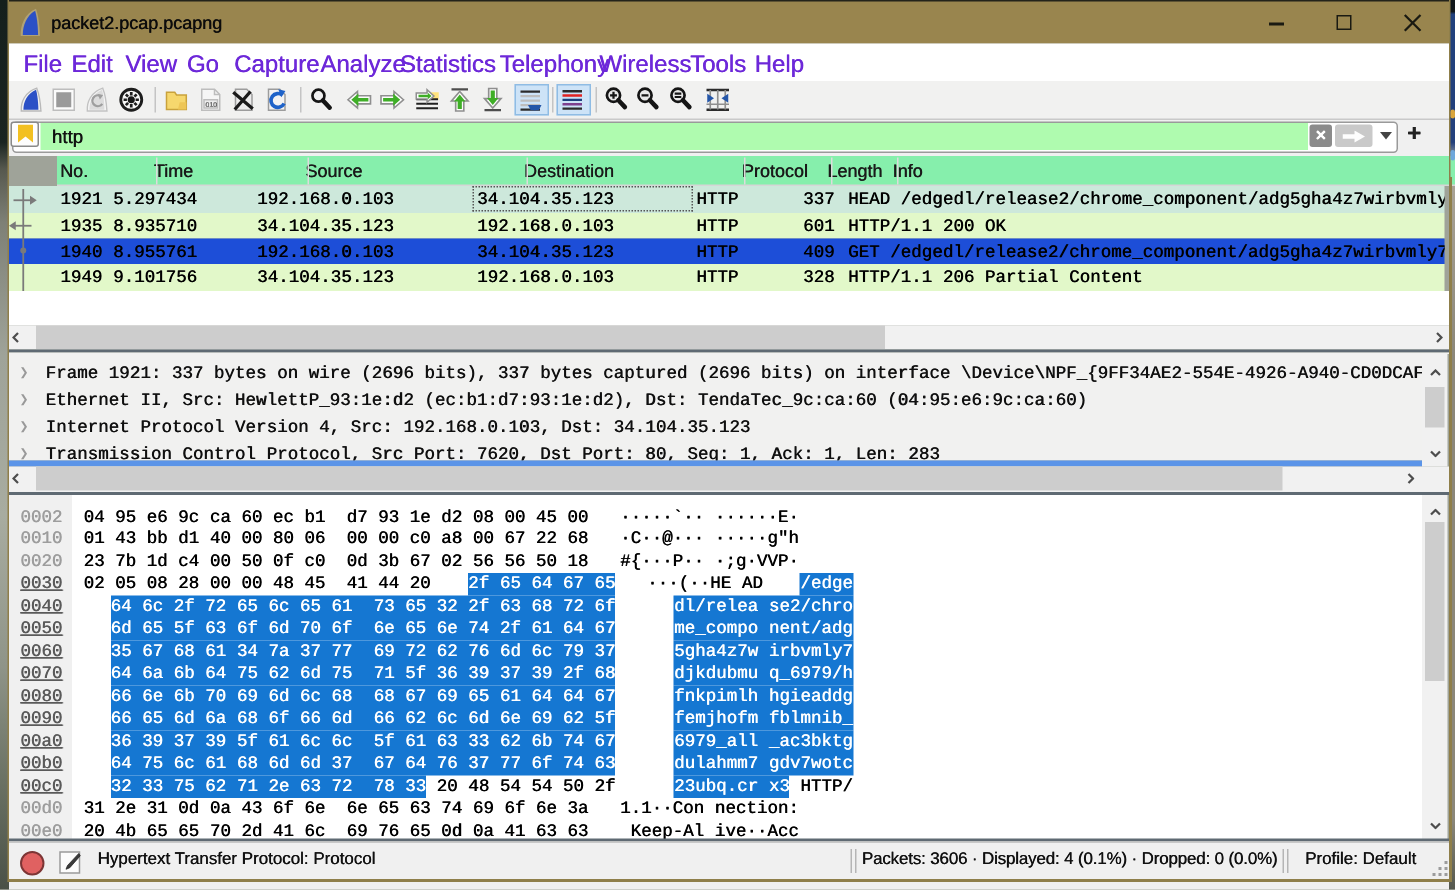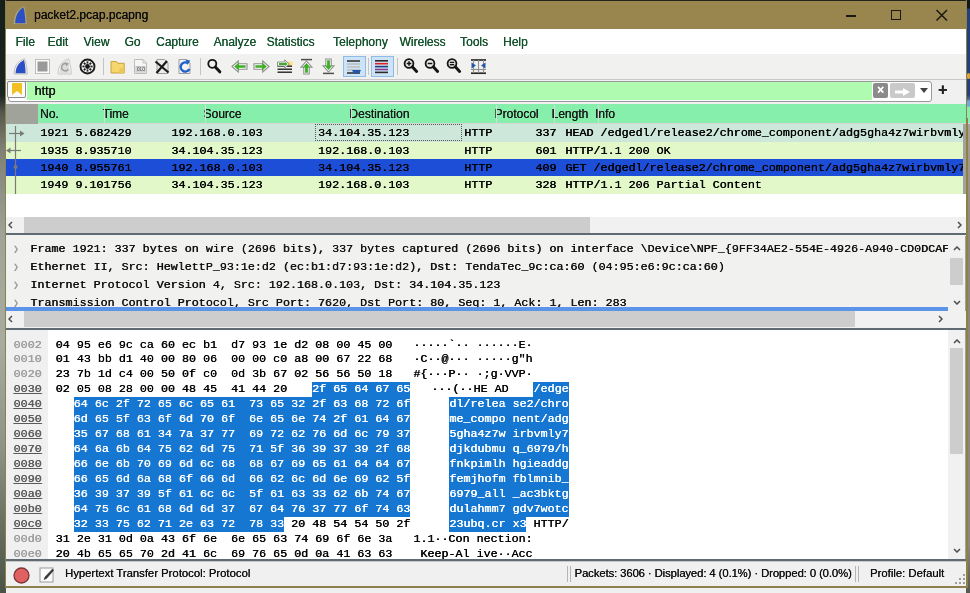--- a/index.html
+++ b/index.html
@@ -11,21 +11,21 @@
 #desk-left { left:0; top:0; width:6px; height:593px;
   background:linear-gradient(#141f1c 0%,#1a2421 16%,#56584e 19%,#7e8076 25%,#9fa399 40%,#a8aca0 58%,#8f9488 75%,#6a7163 88%,#4a5147 100%); }
 #desk-right { left:966px; top:0; width:4px; height:593px;
   background:linear-gradient(#10161a 0%,#10161a 1.3%,#20407c 1.6%,#23407c 16%,#8a93a0 17.5%,#a8a295 21%,#8b877a 40%,#8b877a 92%,#55584e 100%); }
 #desk-bottom { left:6px; top:588px; width:960px; height:5px; background:#cfd4c9; }
 
 #titlebar { left:6px; top:0; width:960px; height:29px; background:#99854e; border-top:1px solid #23231a; }
 #title-text { left:34px; top:8px; font-size:12px; color:#0c0c0c; }
 #btn-min { left:846px; top:15px; width:10px; height:1.5px; background:#1a1a12; }
 #btn-max { left:891px; top:10px; width:10px; height:10px; border:1.4px solid #1a1a12; }
-#menubar { left:6px; top:29px; width:960px; height:25px; background:#ffffff; font-size:12px; color:#14532d;padding-left:36px; }
+#menubar { left:6px; top:29px; width:960px; height:25px; background:#ffffff; font-size:16px; color:#6d28d9;padding-left:36px; }
 #menubar span { position:absolute; top:6px; }
 #toolbar { left:6px; top:54px; width:960px; height:26px; background:#f1f1f0; border-bottom:1px solid #c9c9c9; }
 .tsep { position:absolute; top:4px; width:1px; height:17px; background:#c4c4c4; }
 .hlbox { position:absolute; top:2px; width:23px; height:21px; background:#cde3f7; border:1px solid #8fbce4; }
 #filterbar { left:6px; top:80px; width:960px; height:24px; background:#f0f0f0; }
 #ffield { position:absolute; left:2px; top:1px; width:924px; height:21px; background:#fff; border:1px solid #9a9a9a; border-radius:3px; }
 #fbook { position:absolute; left:1px; top:1px; width:19px; height:17px; background:#fdfdfd; border:1px solid #8a8a8a; border-radius:2px; }
 #fgreen { position:absolute; left:21px; top:2px; width:845px; height:18px; background:#affbaf; }
 #ftext { position:absolute; left:28.5px; top:3.5px; font-size:12.5px; color:#111; }
 #fx { position:absolute; left:867px; top:3px; width:15px; height:15px; background:#8b8b8b; border-radius:2px; color:#fff; font-size:12px; text-align:center; line-height:14px; font-weight:bold; }
@@ -249,21 +249,21 @@
     <span style="left:513.5px">Length</span>
     <span style="left:557px">Info</span>
 <div class="hsep" style="left:66px"></div>
     <div class="hsep" style="left:167px"></div>
     <div class="hsep" style="left:313px"></div>
     <div class="hsep" style="left:458px"></div>
     <div class="hsep" style="left:516px"></div>
     <div class="hsep" style="left:560px"></div>
 </div>
 <div class="abs mono prow" style="top:124.2px;background:#cde8db">
-<span style="left:34.2px">1921</span><span style="left:69.3px">5.682429</span><span style="left:165.3px">192.168.0.103</span><span style="left:312px">34.104.35.123</span><span style="left:458.2px">HTTP</span><span style="left:529.3px">337</span><span style="left:559.3px">HEAD /edgedl/release2/chrome_component/adg5gha4z7wirbvmly7</span>
+<span style="left:34.2px">1921</span><span style="left:69.3px">5.297434</span><span style="left:165.3px">192.168.0.103</span><span style="left:312px">34.104.35.123</span><span style="left:458.2px">HTTP</span><span style="left:529.3px">337</span><span style="left:559.3px">HEAD /edgedl/release2/chrome_component/adg5gha4z7wirbvmly7</span>
 <div style="position:absolute;left:308.5px;top:0px;width:147px;height:16.4px;border:1px dotted #555"></div>
 </div>
 <div class="abs mono prow" style="top:141.6px;background:#e2f8c9">
 <span style="left:34.2px">1935</span><span style="left:69.3px">8.935710</span><span style="left:165.3px">34.104.35.123</span><span style="left:312px">192.168.0.103</span><span style="left:458.2px">HTTP</span><span style="left:529.3px">601</span><span style="left:559.3px">HTTP/1.1 200 OK</span>
 </div>
 <div class="abs mono prow" style="top:159px;background:#1d4ed8">
 <span style="left:34.2px">1940</span><span style="left:69.3px">8.955761</span><span style="left:165.3px">192.168.0.103</span><span style="left:312px">34.104.35.123</span><span style="left:458.2px">HTTP</span><span style="left:529.3px">409</span><span style="left:559.3px">GET /edgedl/release2/chrome_component/adg5gha4z7wirbvmly7d</span>
 </div>
 <div class="abs mono prow" style="top:176.4px;background:#e2f8c9">
 <span style="left:34.2px">1949</span><span style="left:69.3px">9.101756</span><span style="left:165.3px">34.104.35.123</span><span style="left:312px">192.168.0.103</span><span style="left:458.2px">HTTP</span><span style="left:529.3px">328</span><span style="left:559.3px">HTTP/1.1 206 Partial Content</span>

